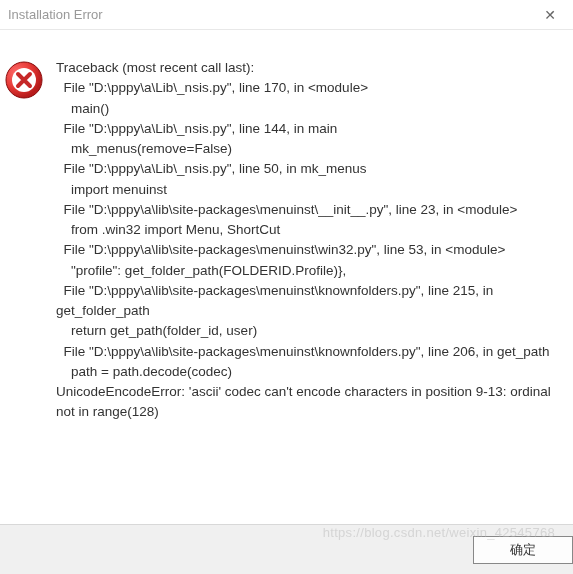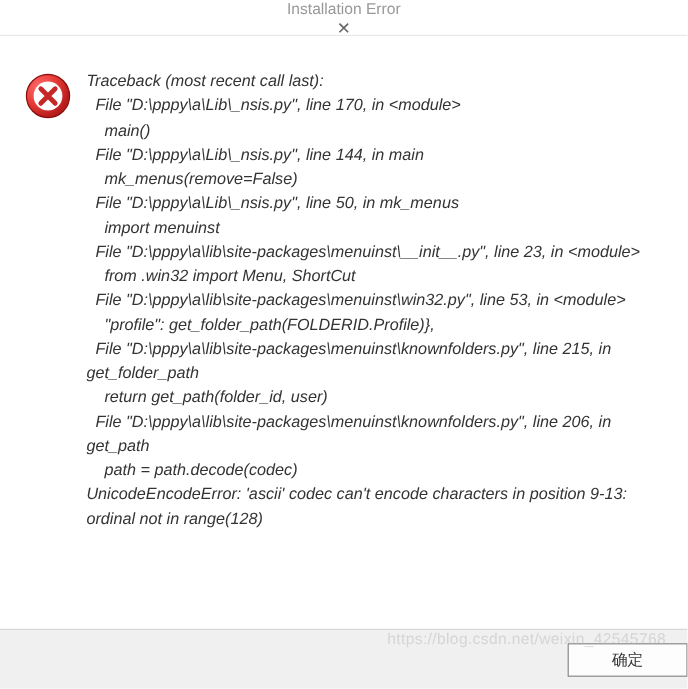--- a/index.html
+++ b/index.html
@@ -15,44 +15,42 @@
       overflow: hidden;
       position: relative;
     }
     .titlebar {
       height: 30px;
       display: flex;
       align-items: center;
       justify-content: space-between;
       padding: 0 8px 0 8px;
       border-bottom: 1px solid #e8e8e8;
-      flex-direction: column;
     }
     .titlebar-title {
       color: #999;
       font-size: 13px;
       font-weight: 400;
     }
     .titlebar-close {
       width: 30px;
       height: 30px;
       display: flex;
       align-items: center;
       justify-content: center;
       color: #666;
       font-size: 14px;
       cursor: pointer;
     }
     .content {
-      padding: 28px 12px 20px 20px;
+      padding: 28px 12px 20px 4px;
       display: flex;
       align-items: flex-start;
       height: calc(100% - 30px - 58px);
       overflow: hidden;
-      font-style: italic;
     }
     .error-icon {
       flex-shrink: 0;
       margin-right: 12px;
       margin-top: 2px;
     }
     .error-icon svg {
       display: block;
     }
     .traceback-text {

